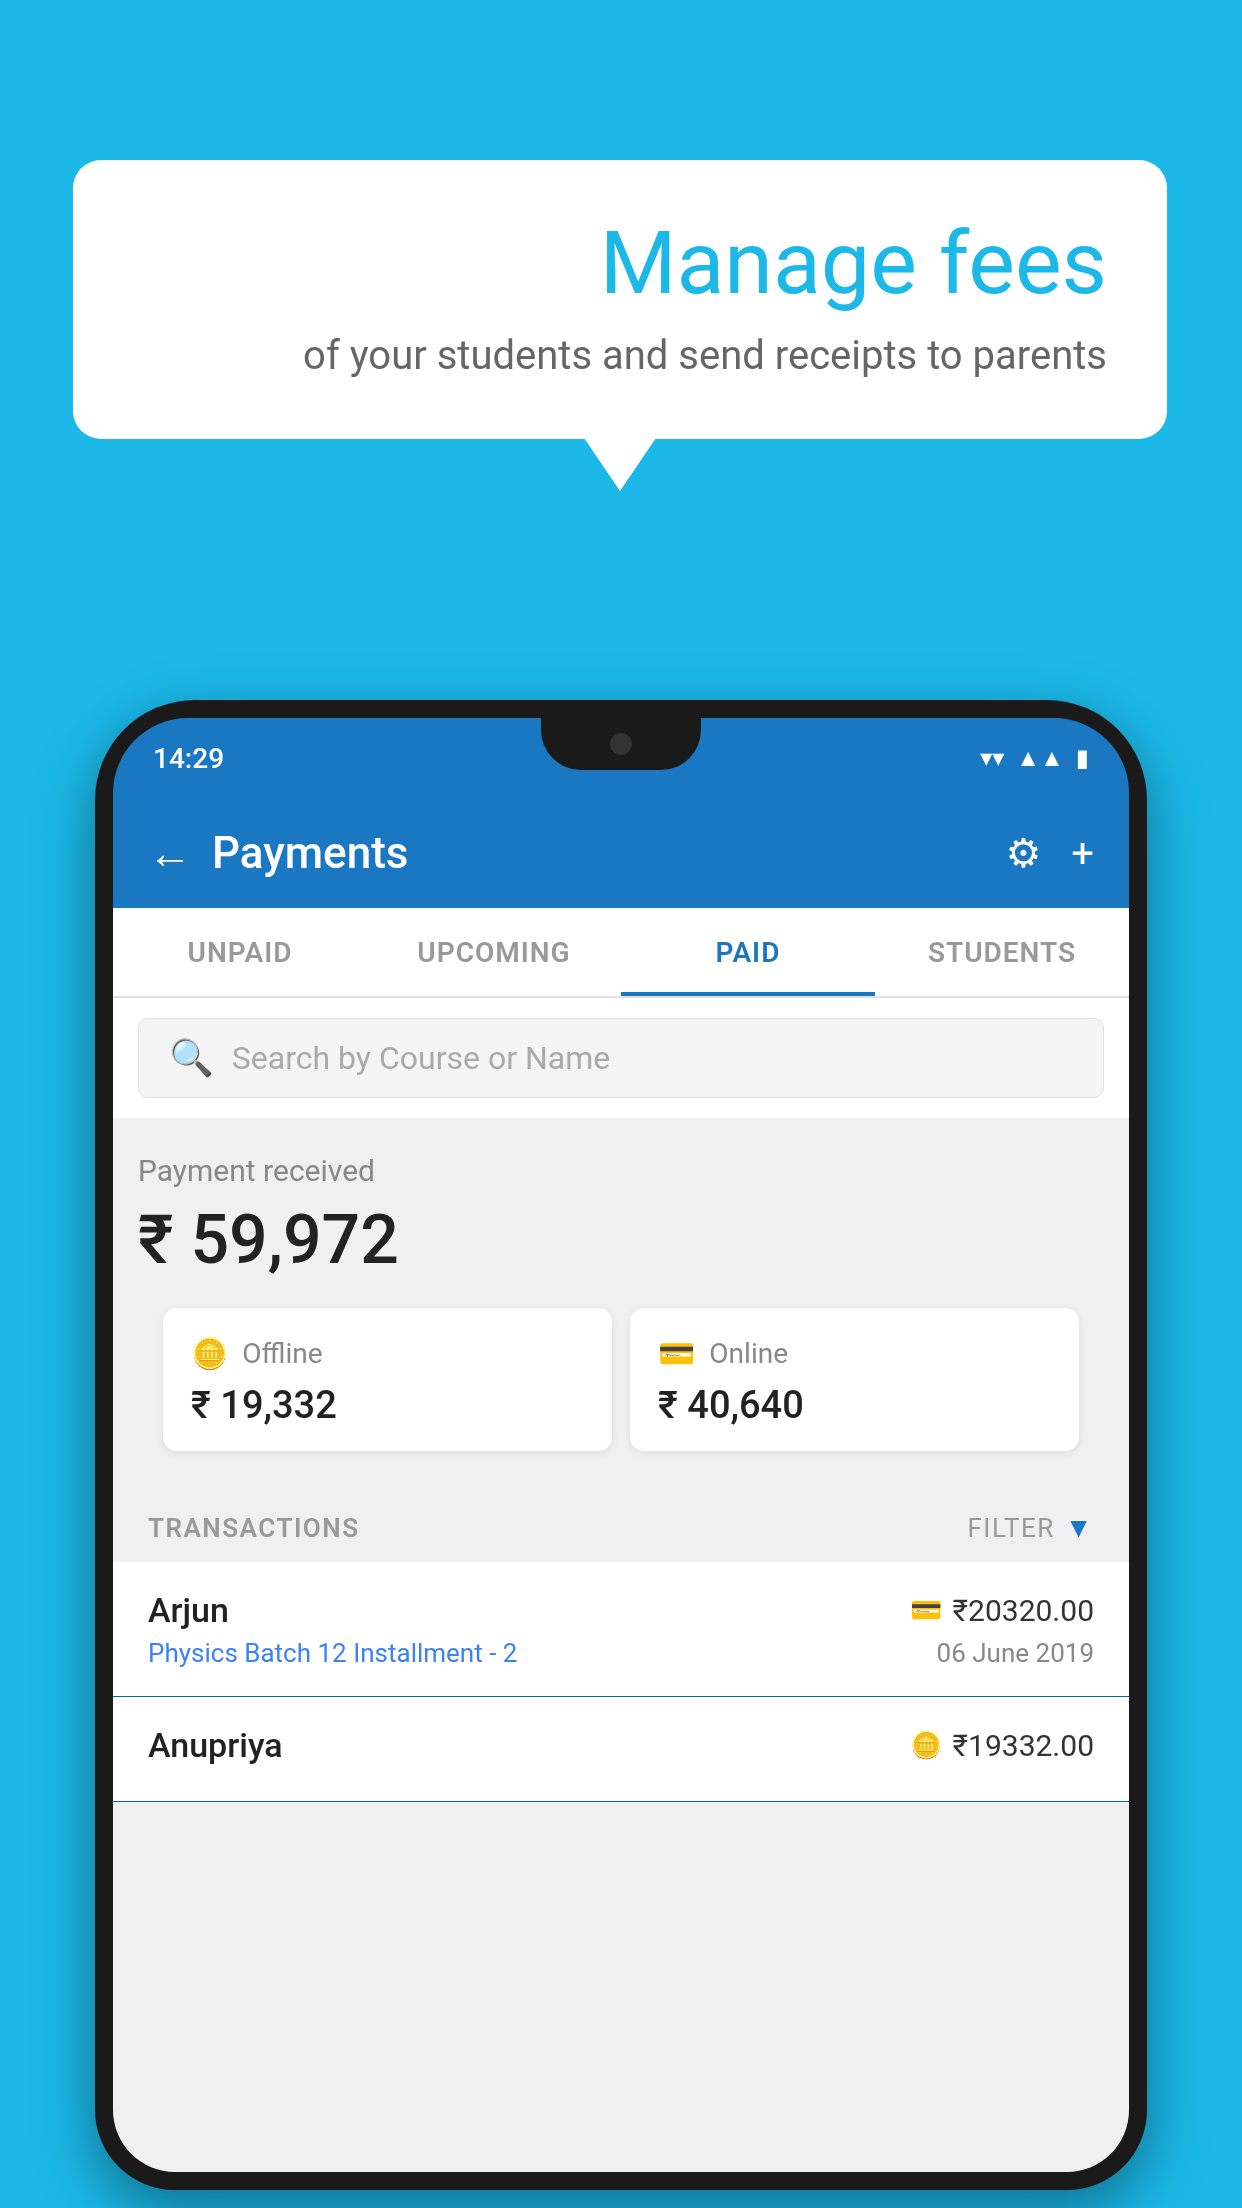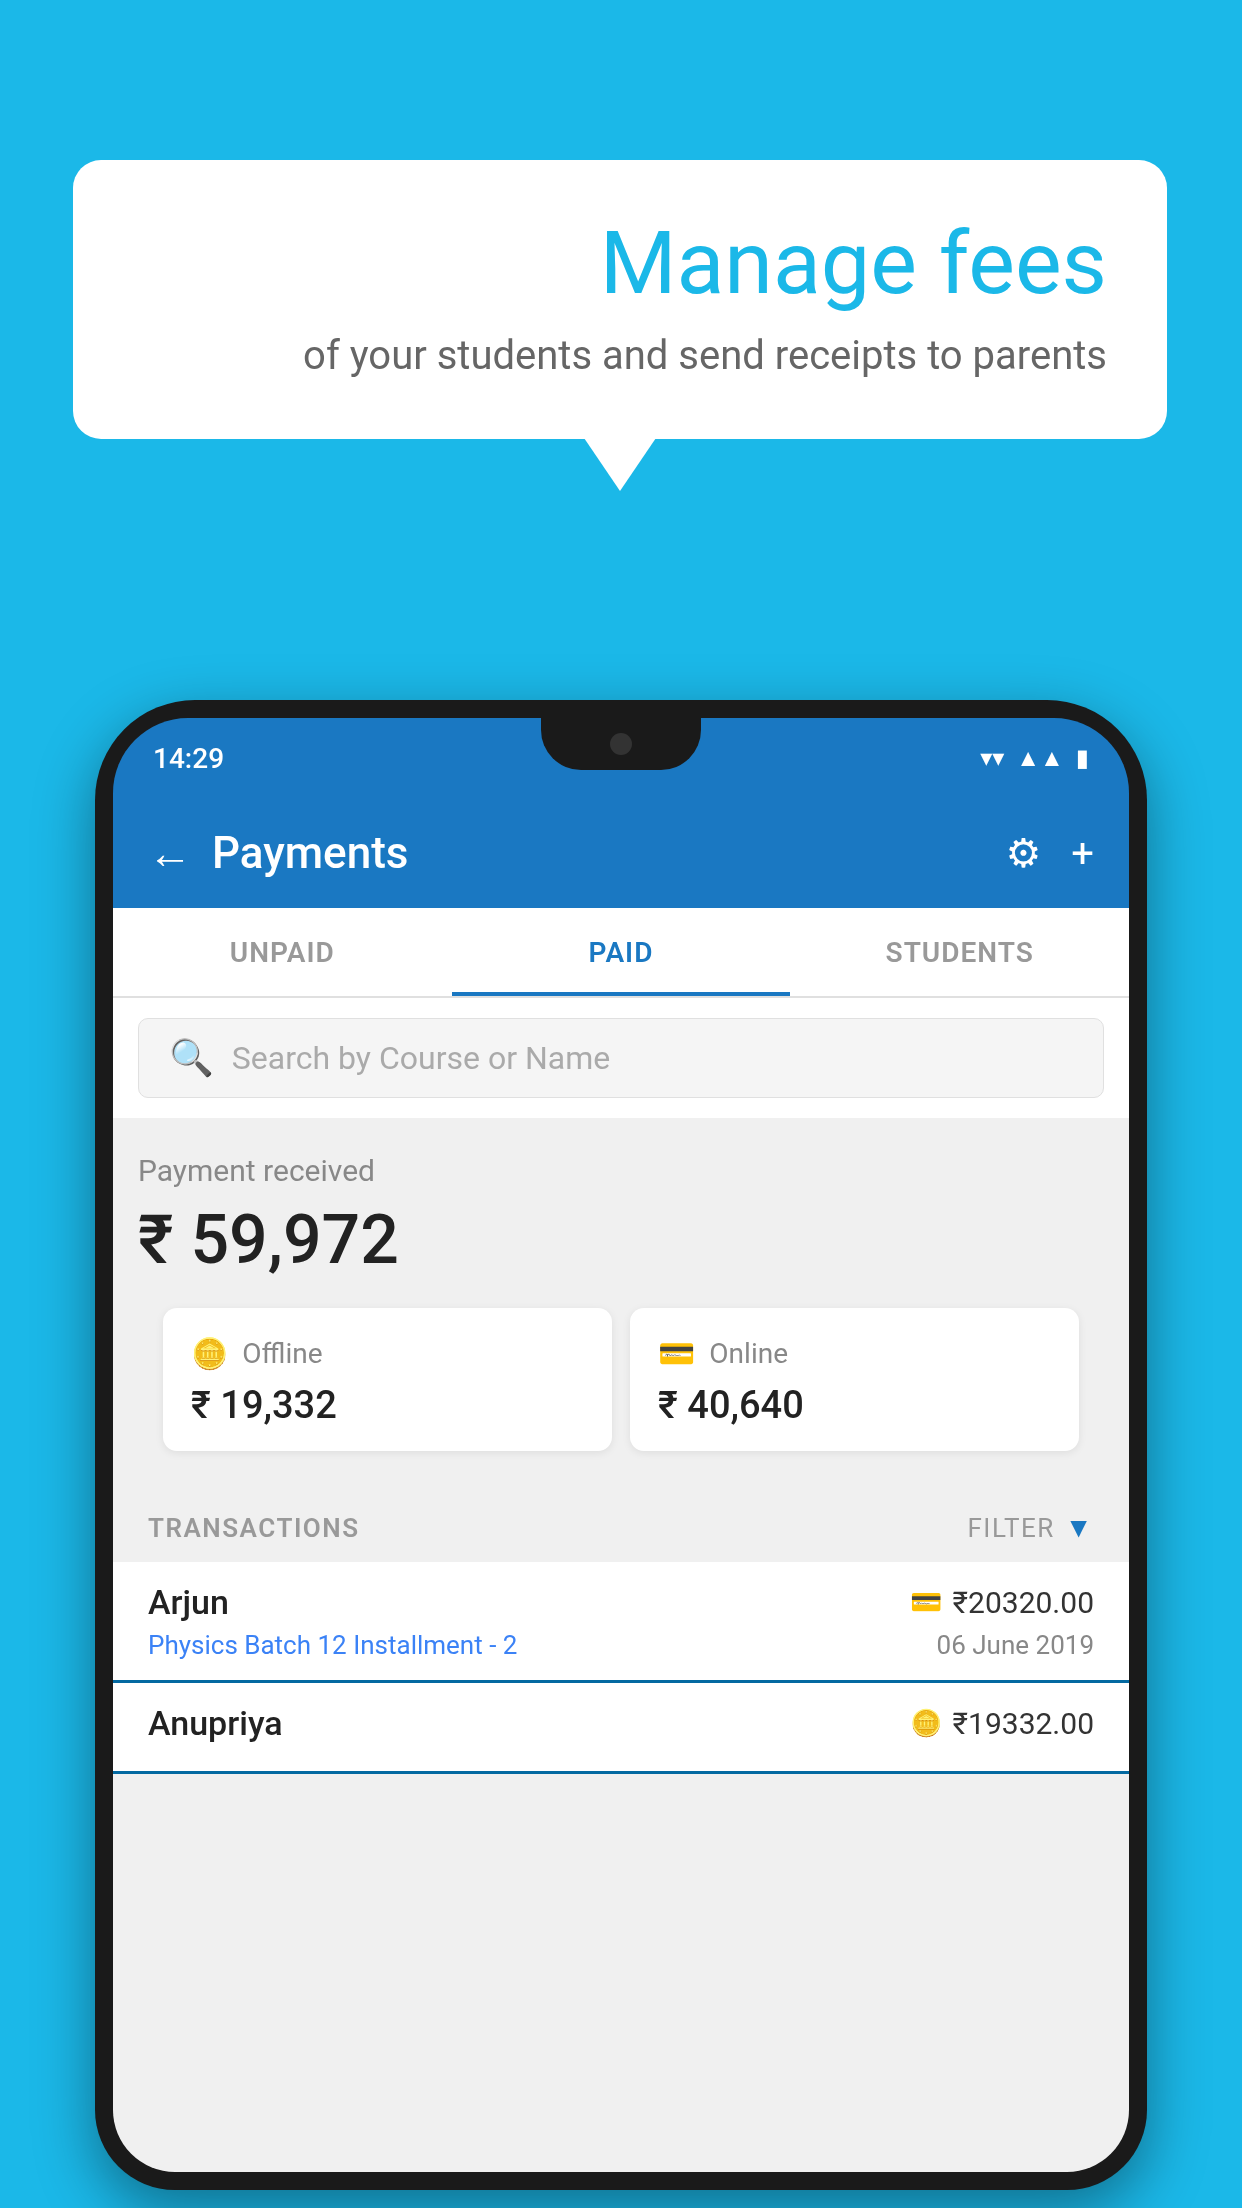--- a/index.html
+++ b/index.html
@@ -284,22 +284,22 @@
     .filter-icon {
       color: #1a78c2;
       font-size: 28px;
     }
 
     
     .transaction-list {
       background: white;
     }
     .transaction-item {
-      padding: 20px 35px;
-      border-bottom: 3px solid #0369a1;
+      padding: 28px 35px;
+      border-bottom: 1px solid #0369a1;
     }
     .transaction-row1 {
       display: flex;
       justify-content: space-between;
       align-items: center;
       margin-bottom: 8px;
     }
     .transaction-name {
       font-size: 34px;
       font-weight: 500;
@@ -359,20 +359,21 @@
         <span class="back-arrow">←</span>
         <span class="app-bar-title">Payments</span>
         <div class="app-bar-actions">
           <span class="gear-icon">⚙</span>
           <span class="plus-icon">+</span>
         </div>
       </div>
 
       <div class="tabs-bar">
         <div class="tab-item">UNPAID</div>
+        <div class="tab-item">UPCOMING</div>
         <div class="tab-item active">PAID</div>
         <div class="tab-item">STUDENTS</div>
       </div>
 
       <div class="search-bar-wrapper">
         <div class="search-bar">
           <span class="search-icon">🔍</span>
           <span class="search-placeholder">Search by Course or Name</span>
         </div>
       </div>

